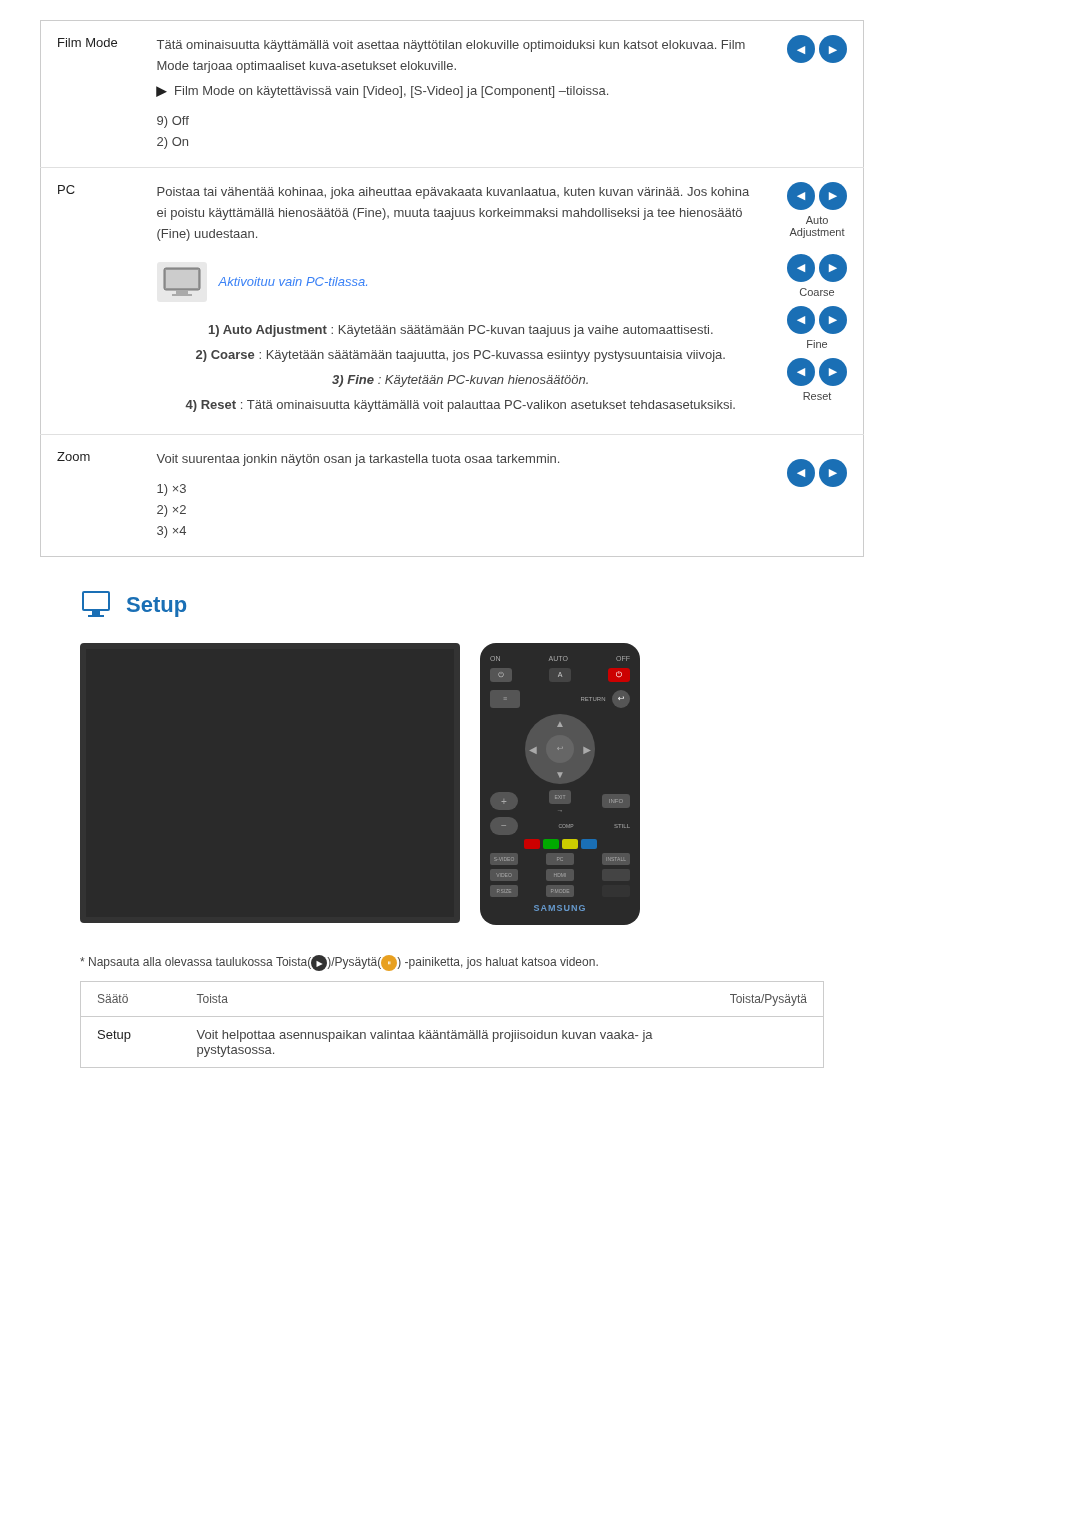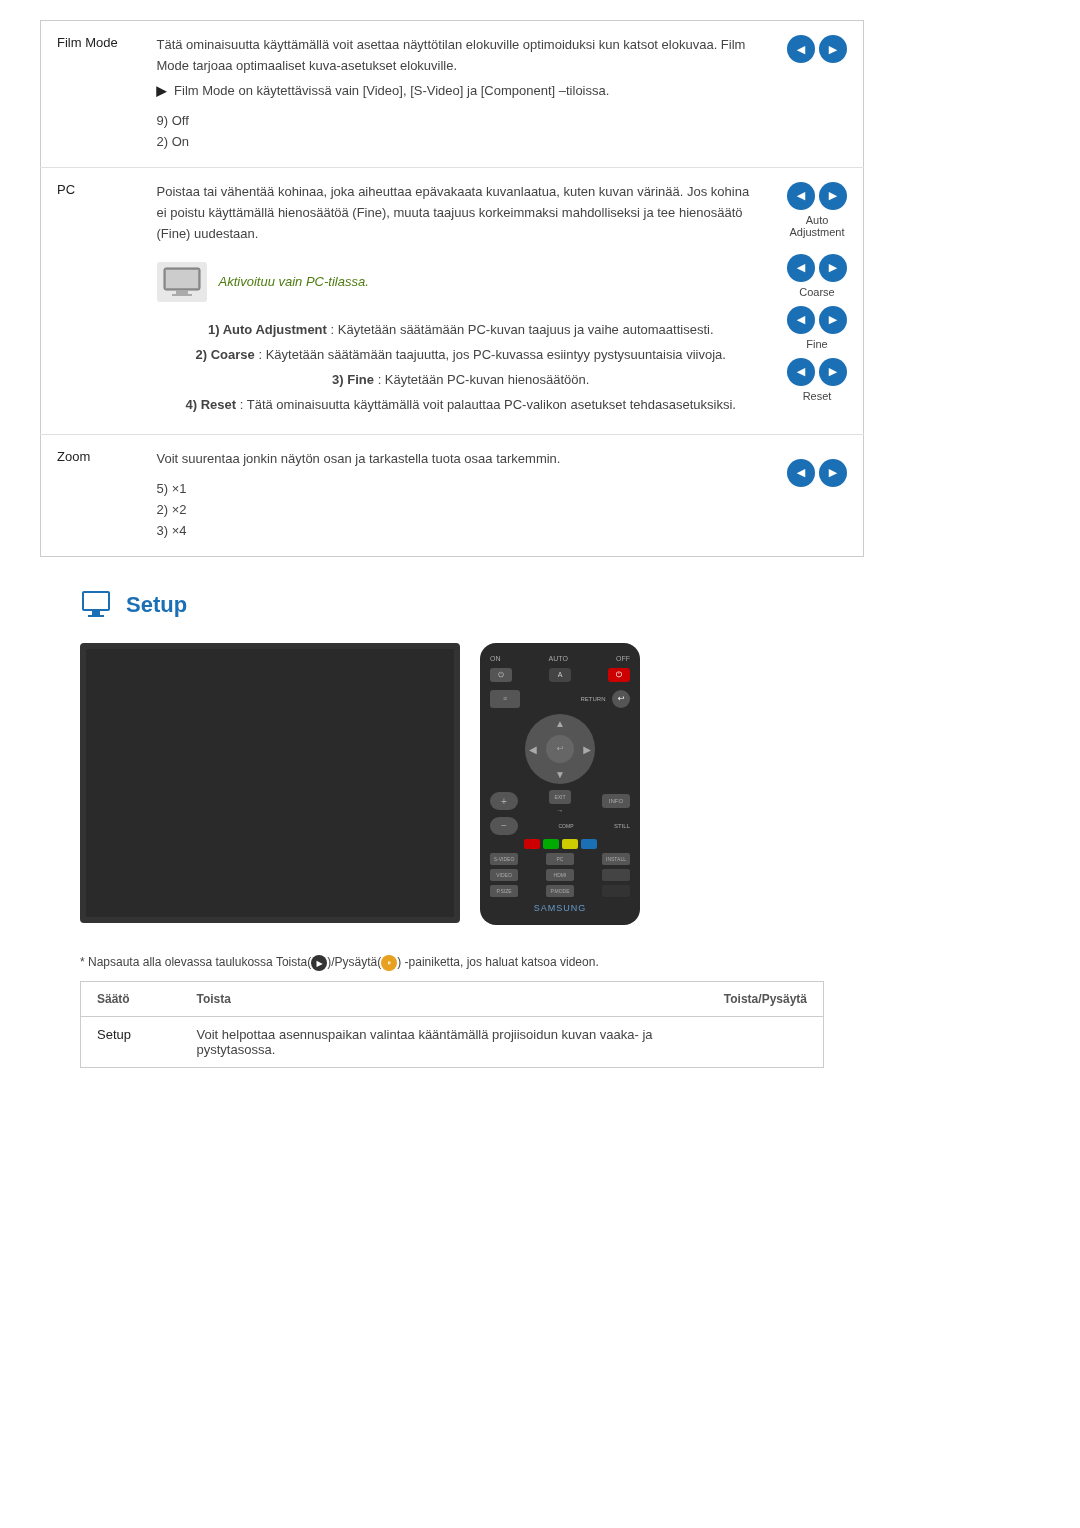--- a/index.html
+++ b/index.html
@@ -108,21 +108,21 @@
       margin: 8px 0;
     }
     .pc-icon-container {
       display: flex;
       align-items: center;
       gap: 12px;
       margin: 10px 0;
     }
     .pc-icon-text {
       font-style: italic;
-      color: #4d7c0f;
+      color: #3b82f6;
     }
 
     
     .nav-bar {
       text-align: right;
       padding: 10px 40px;
       border-top: 1px dashed #aaa;
       margin-bottom: 20px;
       font-size: 13px;
       color: #444;
@@ -364,21 +364,21 @@
       align-items: center;
       justify-content: center;
       font-size: 5px;
       color: #aaa;
       cursor: pointer;
     }
     .remote-samsung {
       text-align: center;
       font-size: 9px;
       color: #6699cc;
-      font-weight: normal;
+      font-weight: bold;
       margin-top: 6px;
       letter-spacing: 1px;
     }
     .remote-psize-row {
       display: flex;
       gap: 3px;
       justify-content: space-between;
       margin-bottom: 4px;
     }
 
@@ -396,21 +396,21 @@
       margin: 0 40px;
       border-collapse: collapse;
     }
     .bottom-table td {
       padding: 10px 16px;
       vertical-align: top;
       border-top: 1px solid #e0e0e0;
       color: #444;
     }
     .bottom-table .header-row td {
-      font-weight: bold;
+      font-weight: normal;
       color: #555;
       border-bottom: 1px solid #ccc;
       border-top: none;
       font-size: 12px;
       margin-left: 24px;
     }
     .bottom-table .label-col {
       width: 100px;
       color: #222;
     }
@@ -491,21 +491,21 @@
               <rect x="10" y="28" width="20" height="2" fill="#aaa"></rect>
               <rect x="4" y="4" width="32" height="18" fill="#ccc"></rect>
             </svg>
           </div>
           <p class="pc-icon-text">Aktivoituu vain PC-tilassa.</p>
         </div>
 
         <div class="numbered-list">
           <li><span class="bold-text">1) Auto Adjustment</span> : Käytetään säätämään PC-kuvan taajuus ja vaihe automaattisesti.</li>
           <li style="margin-top:4px;"><span class="bold-text">2) Coarse</span> : Käytetään säätämään taajuutta, jos PC-kuvassa esiintyy pystysuuntaisia viivoja.</li>
-          <li style="margin-top:4px;"><span class="bold-text">3) Fine</span> : Käytetään PC-kuvan hienosäätöön.</li>
+          <li style="margin-top:4px;font-style:italic;"><span class="bold-text">3) Fine</span> : Käytetään PC-kuvan hienosäätöön.</li>
           <li style="margin-top:4px;"><span class="bold-text">4) Reset</span> : Tätä ominaisuutta käyttämällä voit palauttaa PC-valikon asetukset tehdasasetuksiksi.</li>
         </div>
       </td>
       <td class="icon-col">
         <div style="margin-bottom:16px;">
           <div class="btn-pair">
             <div class="nav-btn">◀</div>
             <div class="nav-btn">▶</div>
           </div>
           <div class="btn-label">Auto<br>Adjustment</div>
@@ -532,21 +532,21 @@
           <div class="btn-label">Reset</div>
         </div>
       </td>
     </tr>
 
     <tr class="row-separator">
       <td class="label-col">Zoom</td>
       <td class="content-col">
         <p>Voit suurentaa jonkin näytön osan ja tarkastella tuota osaa tarkemmin.</p>
         <div style="margin-top:10px;">
-          <p>5) ×1</p>
+          <p>1) ×3</p>
           <p>2) ×2</p>
           <p>3) ×4</p>
         </div>
       </td>
       <td class="icon-col">
         <div class="btn-pair" style="margin-top:10px;">
           <div class="nav-btn">◀</div>
           <div class="nav-btn">▶</div>
         </div>
       </td>

